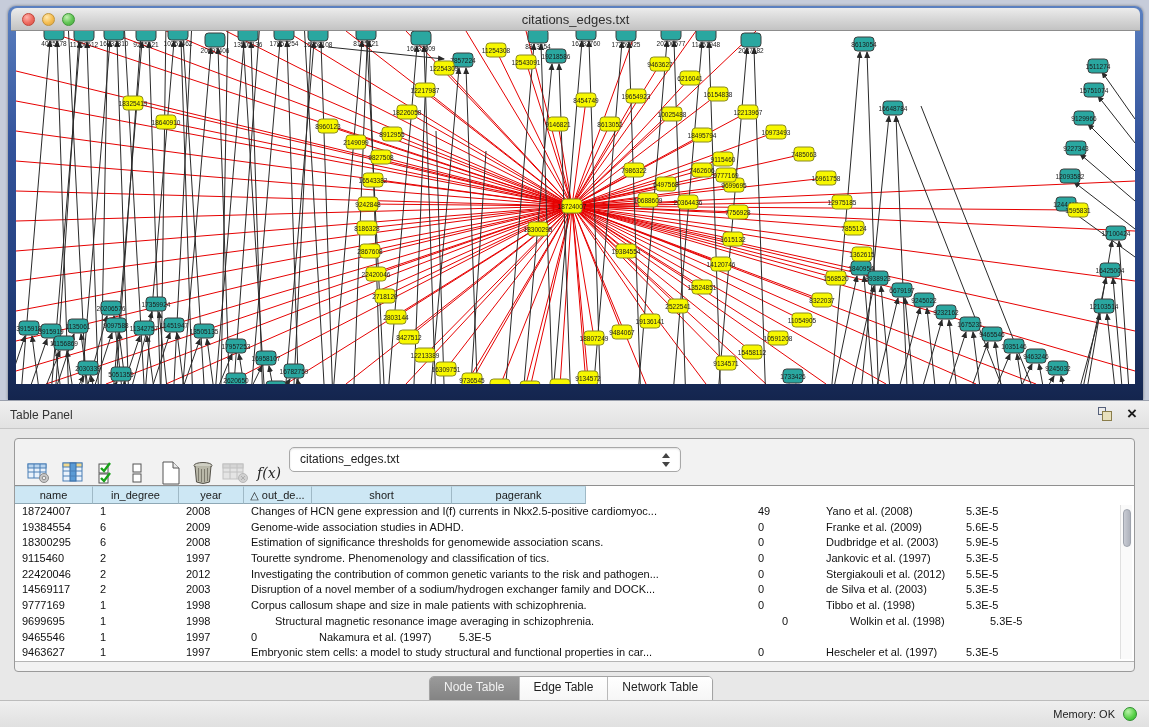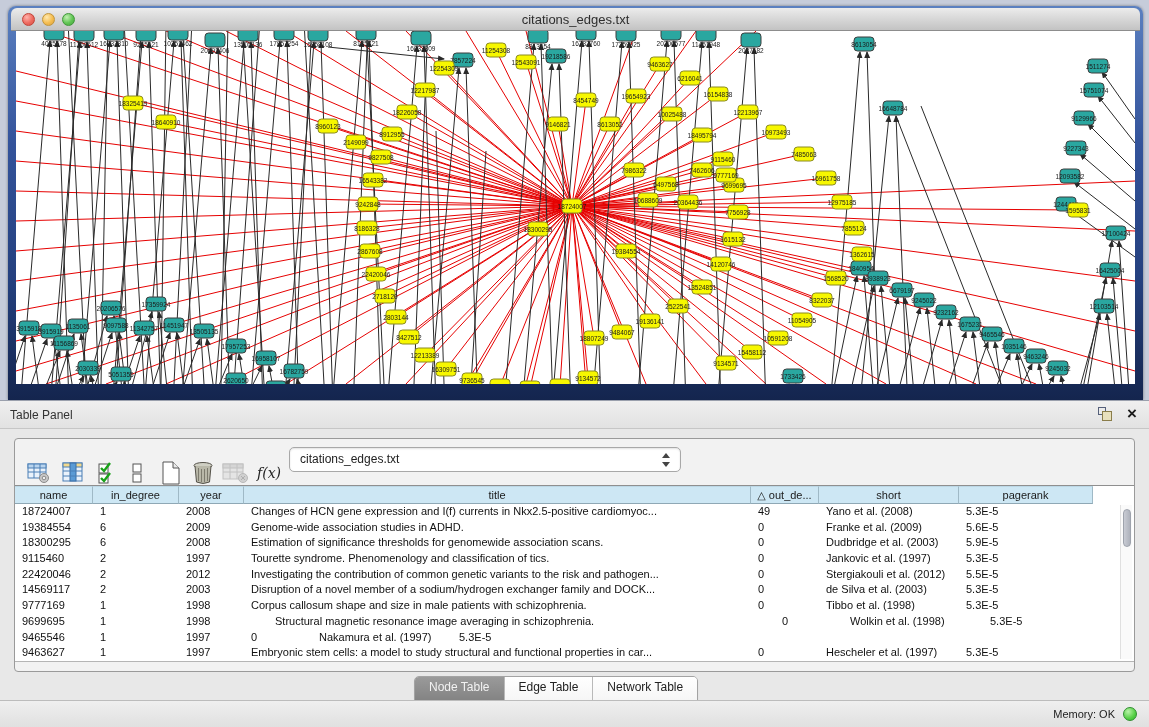--- a/index.html
+++ b/index.html
@@ -63,21 +63,21 @@
   .tr { display:flex; height:15.7px; background:#fff; }
   .td { font-size:11px; color:#111; line-height:15.5px; padding-left:7px; overflow:hidden;
     white-space:nowrap; }
   .vscroll { position:absolute; right:2px; top:19px; width:12px; bottom:2px; background:#fafafa;
     border-left:1px solid #e0e0e0; }
   .vthumb { position:absolute; left:2px; top:4px; width:8px; height:38px; border-radius:4px;
     background:linear-gradient(90deg,#c9ccd4,#aeb2bc); border:1px solid #9ea3ad; }
 
   
   .tabbar { position:absolute; left:0; top:672px; width:1149px; height:28px; }
-  .seg { position:absolute; left:414px; top:4px; height:40px; display:flex;
+  .seg { position:absolute; left:429px; top:4px; height:40px; display:flex;
     border:1px solid #a3a3a3; border-radius:5px; overflow:hidden;
     box-shadow:0 1px 1px rgba(0,0,0,.12); }
   .seg-btn { height:100%; font-size:12px; padding:0 14px; line-height:21px; color:#222;
     background:linear-gradient(180deg,#ffffff,#f0f0f0); border-right:1px solid #b9b9b9; }
   .seg-btn.sel { background:linear-gradient(180deg,#9a9a9a,#757575); color:#f2f2f2; }
 
   
   .statusbar { position:absolute; left:0; top:700px; width:1149px; height:27px;
     background:linear-gradient(180deg,#efefef,#e0e0e0); border-top:1px solid #bcbcbc; }
   .mem-label { position:absolute; right:34px; top:7px; font-size:11px; color:#222; }
@@ -942,21 +942,20 @@
             <span class="dn"></span>
           </span>
       </div>
     </div>
 
     <div class="tbl-region">
       <div class="tbl-head" id="tbl-head">
           <div class="th" style="width: 78px;">name</div>
           <div class="th" style="width: 86px;">in_degree</div>
           <div class="th" style="width: 65px;">year</div>
-          <div class="th" style="width: 507px;">title</div>
           <div class="th" style="width: 68px;">△ out_de...</div>
           <div class="th" style="width: 140px;">short</div>
           <div class="th" style="width: 134px;">pagerank</div>
         </div>
       <div class="tbl-body" id="tbl-body">
           <div class="tr">
             <div class="td" style="width: 78px;">18724007</div>
             <div class="td" style="width: 86px;">1</div>
             <div class="td" style="width: 65px;">2008</div>
             <div class="td" style="width: 507px;">Changes of HCN gene expression and I(f) currents in Nkx2.5-positive cardiomyoc...</div>

